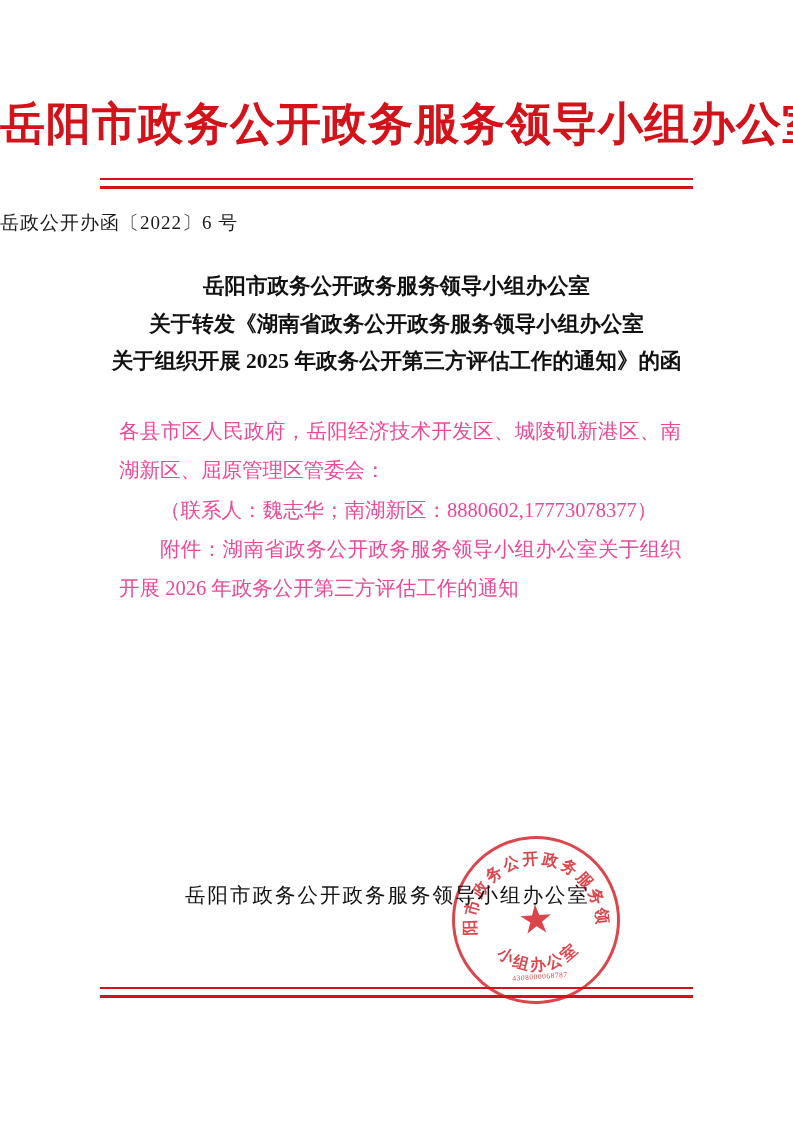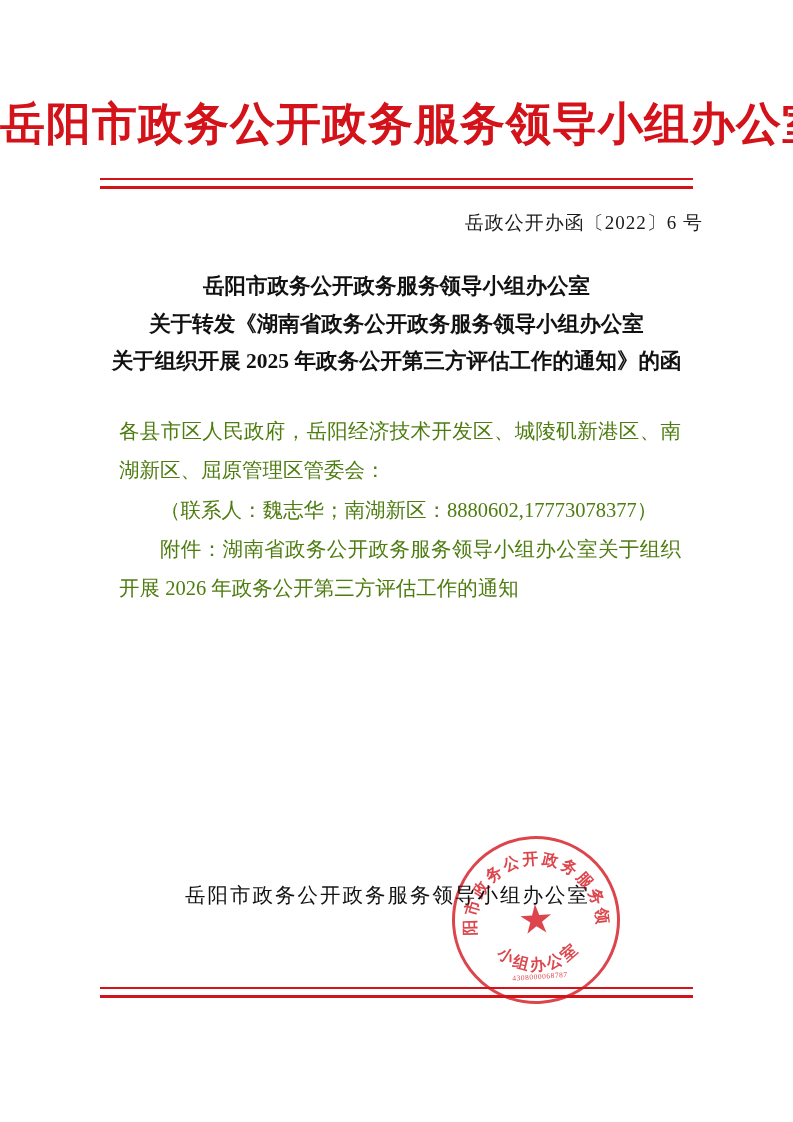--- a/index.html
+++ b/index.html
@@ -56,21 +56,21 @@
     height: 1.5px;
     background: #d3121a;
   }
 
   
   .doc-number {
     position: absolute;
     left: 0;
     top: 210px;
     width: 793px;
-    text-align: right;
+    text-align: left;
     font-size: 19px;
     letter-spacing: 1px;
     color: #1a1a1a;
     padding-right: 90px;
     box-sizing: border-box;
   }
 
   
   .title-block {
     position: absolute;
@@ -86,21 +86,21 @@
   .title-line { white-space: nowrap; }
 
   
   .body-text {
     position: absolute;
     left: 119px;
     top: 412px;
     width: 562px;
     font-size: 20.5px;
     line-height: 1.92;
-    color: #4d7c0f;
+    color: #ec4899;
     text-align: justify;
     text-justify: inter-ideograph;
   }
   .p-indent { text-indent: 2em; }
   .p { margin: 0; }
 
   
   .signature {
     position: absolute;
     left: 0;

